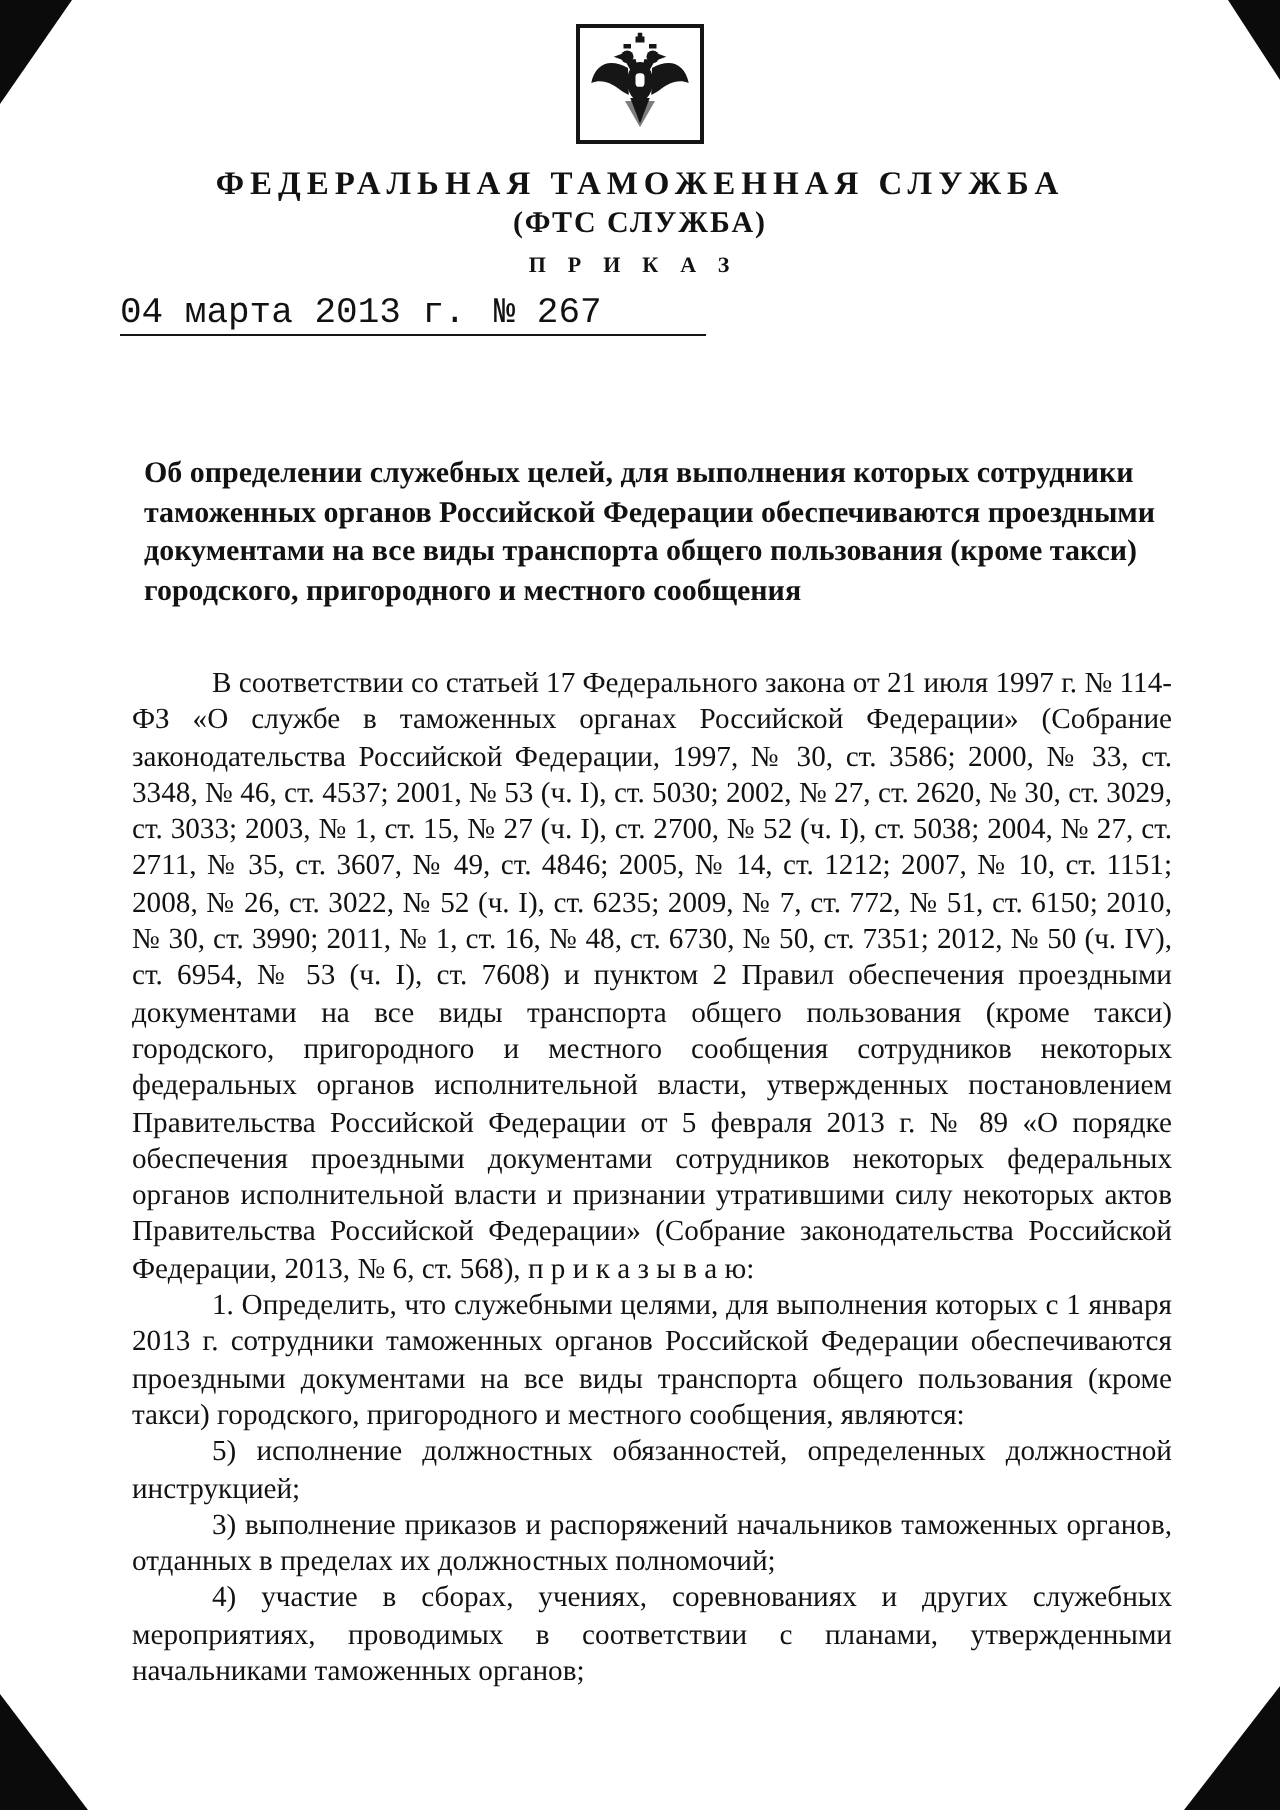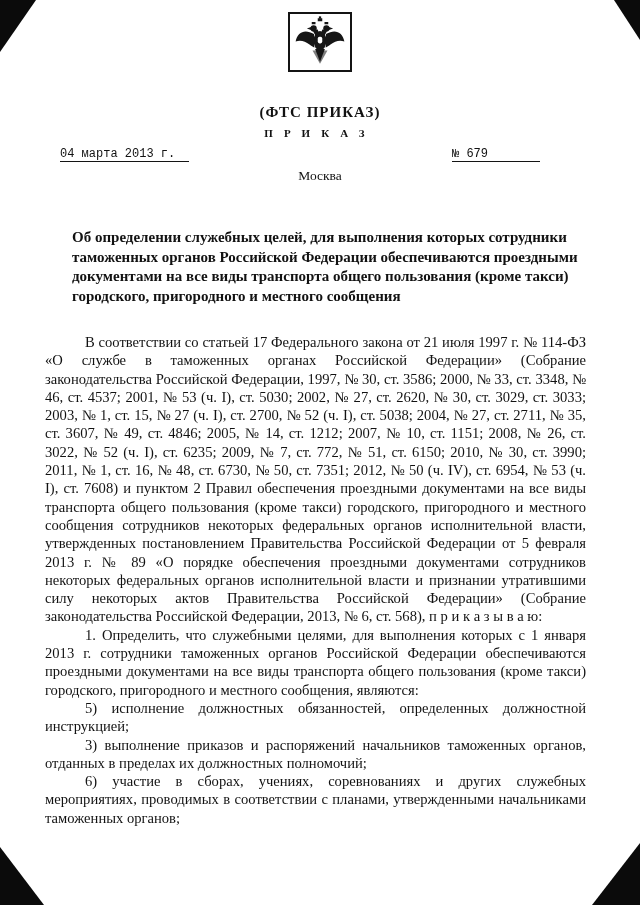--- a/index.html
+++ b/index.html
@@ -41,41 +41,41 @@
     font-size:15px; letter-spacing:1px;
   }
   .doc-type {
     position:absolute; top:127px; left:0; width:100%;
     text-align:center; font-weight:bold;
     font-size:11px; letter-spacing:11px;
   }
 
   .date-row {
     position:absolute; top:147px; left:60px; right:100px;
-    display:flex; justify-content:space-between;
+    display:flex; 
     font-family:"Liberation Mono", monospace;
-    font-size:12px;
+    font-size:18px;
   }
   .u-line { border-bottom:1px solid #141414; display:inline-block; }
   .doc-date { padding-right:14px; }
   .doc-number { padding-right:52px; }
 
   .doc-city {
     position:absolute; top:168px; left:0; width:100%;
     text-align:center; font-size:13.5px;
   }
 
   .doc-title {
     position:absolute; top:228px; left:72px; right:62px;
     text-align:left; font-weight:bold;
     font-size:15px; line-height:19.5px;
   }
 
   .order-body {
-    position:absolute; top:333px; left:45px; right:54px;
+    position:absolute; top:333px; left:66px; right:54px;
     font-size:14.6px; line-height:18.3px;
     text-align:justify;
   }
   .order-body p { margin:0; text-indent:40px; }
 </style>
 </head>
 <body>
 
 <div class="page">
 
@@ -109,33 +109,33 @@
 
           <polygon points="29.5,44 36,61 42.5,44"></polygon>
           <polygon points="26,46 36,63.5 46,46" opacity="0.55"></polygon>
 
           <rect x="33" y="27.5" width="6" height="9" rx="2.4" fill="#ffffff"></rect>
         </g>
       </svg>
     </span>
   </div>
 
-  <div class="org-abbrev">(ФТС ПРИКАЗ)</div>
+  <div class="org-name">ФЕДЕРАЛЬНАЯ ТАМОЖЕННАЯ СЛУЖБА</div>
+  <div class="org-abbrev">(ФТС СЛУЖБА)</div>
   <div class="doc-type">ПРИКАЗ</div>
 
   <div class="date-row">
     <span class="u-line doc-date">04 марта 2013 г.</span>
-    <span class="u-line doc-number">№ 679</span>
+    <span class="u-line doc-number">№ 267</span>
   </div>
 
-  <div class="doc-city">Москва</div>
 
   <div class="doc-title">Об определении служебных целей, для выполнения которых сотрудники таможенных органов Российской Федерации обеспечиваются проездными документами на все виды транспорта общего пользования (кроме такси) городского, пригородного и местного сообщения</div>
 
   <div class="order-body">
     <p>В соответствии со статьей 17 Федерального закона от 21 июля 1997 г. № 114-ФЗ «О службе в таможенных органах Российской Федерации» (Собрание законодательства Российской Федерации, 1997, № 30, ст. 3586; 2000, № 33, ст. 3348, № 46, ст. 4537; 2001, № 53 (ч. I), ст. 5030; 2002, № 27, ст. 2620, № 30, ст. 3029, ст. 3033; 2003, № 1, ст. 15, № 27 (ч. I), ст. 2700, № 52 (ч. I), ст. 5038; 2004, № 27, ст. 2711, № 35, ст. 3607, № 49, ст. 4846; 2005, № 14, ст. 1212; 2007, № 10, ст. 1151; 2008, № 26, ст. 3022, № 52 (ч. I), ст. 6235; 2009, № 7, ст. 772, № 51, ст. 6150; 2010, № 30, ст. 3990; 2011, № 1, ст. 16, № 48, ст. 6730, № 50, ст. 7351; 2012, № 50 (ч. IV), ст. 6954, № 53 (ч. I), ст. 7608) и пунктом 2 Правил обеспечения проездными документами на все виды транспорта общего пользования (кроме такси) городского, пригородного и местного сообщения сотрудников некоторых федеральных органов исполнительной власти, утвержденных постановлением Правительства Российской Федерации от 5 февраля  2013 г. № 89 «О порядке обеспечения проездными документами сотрудников некоторых федеральных органов исполнительной власти и признании утратившими силу некоторых актов Правительства Российской Федерации» (Собрание законодательства Российской Федерации, 2013, № 6, ст. 568), п р и к а з ы в а ю:</p>
     <p>1. Определить, что служебными целями, для выполнения которых с 1 января 2013 г. сотрудники таможенных органов Российской Федерации обеспечиваются проездными документами на все виды транспорта общего пользования (кроме такси)  городского, пригородного и местного сообщения, являются:</p>
     <p>5) исполнение должностных обязанностей, определенных должностной инструкцией;</p>
     <p>3) выполнение приказов и распоряжений начальников таможенных органов, отданных в пределах их должностных полномочий;</p>
-    <p>6) участие в сборах, учениях, соревнованиях и других служебных мероприятиях, проводимых в соответствии с планами, утвержденными начальниками таможенных органов;</p>
+    <p>4) участие в сборах, учениях, соревнованиях и других служебных мероприятиях, проводимых в соответствии с планами, утвержденными начальниками таможенных органов;</p>
   </div>
 
 </div>
 
 </body></html>

